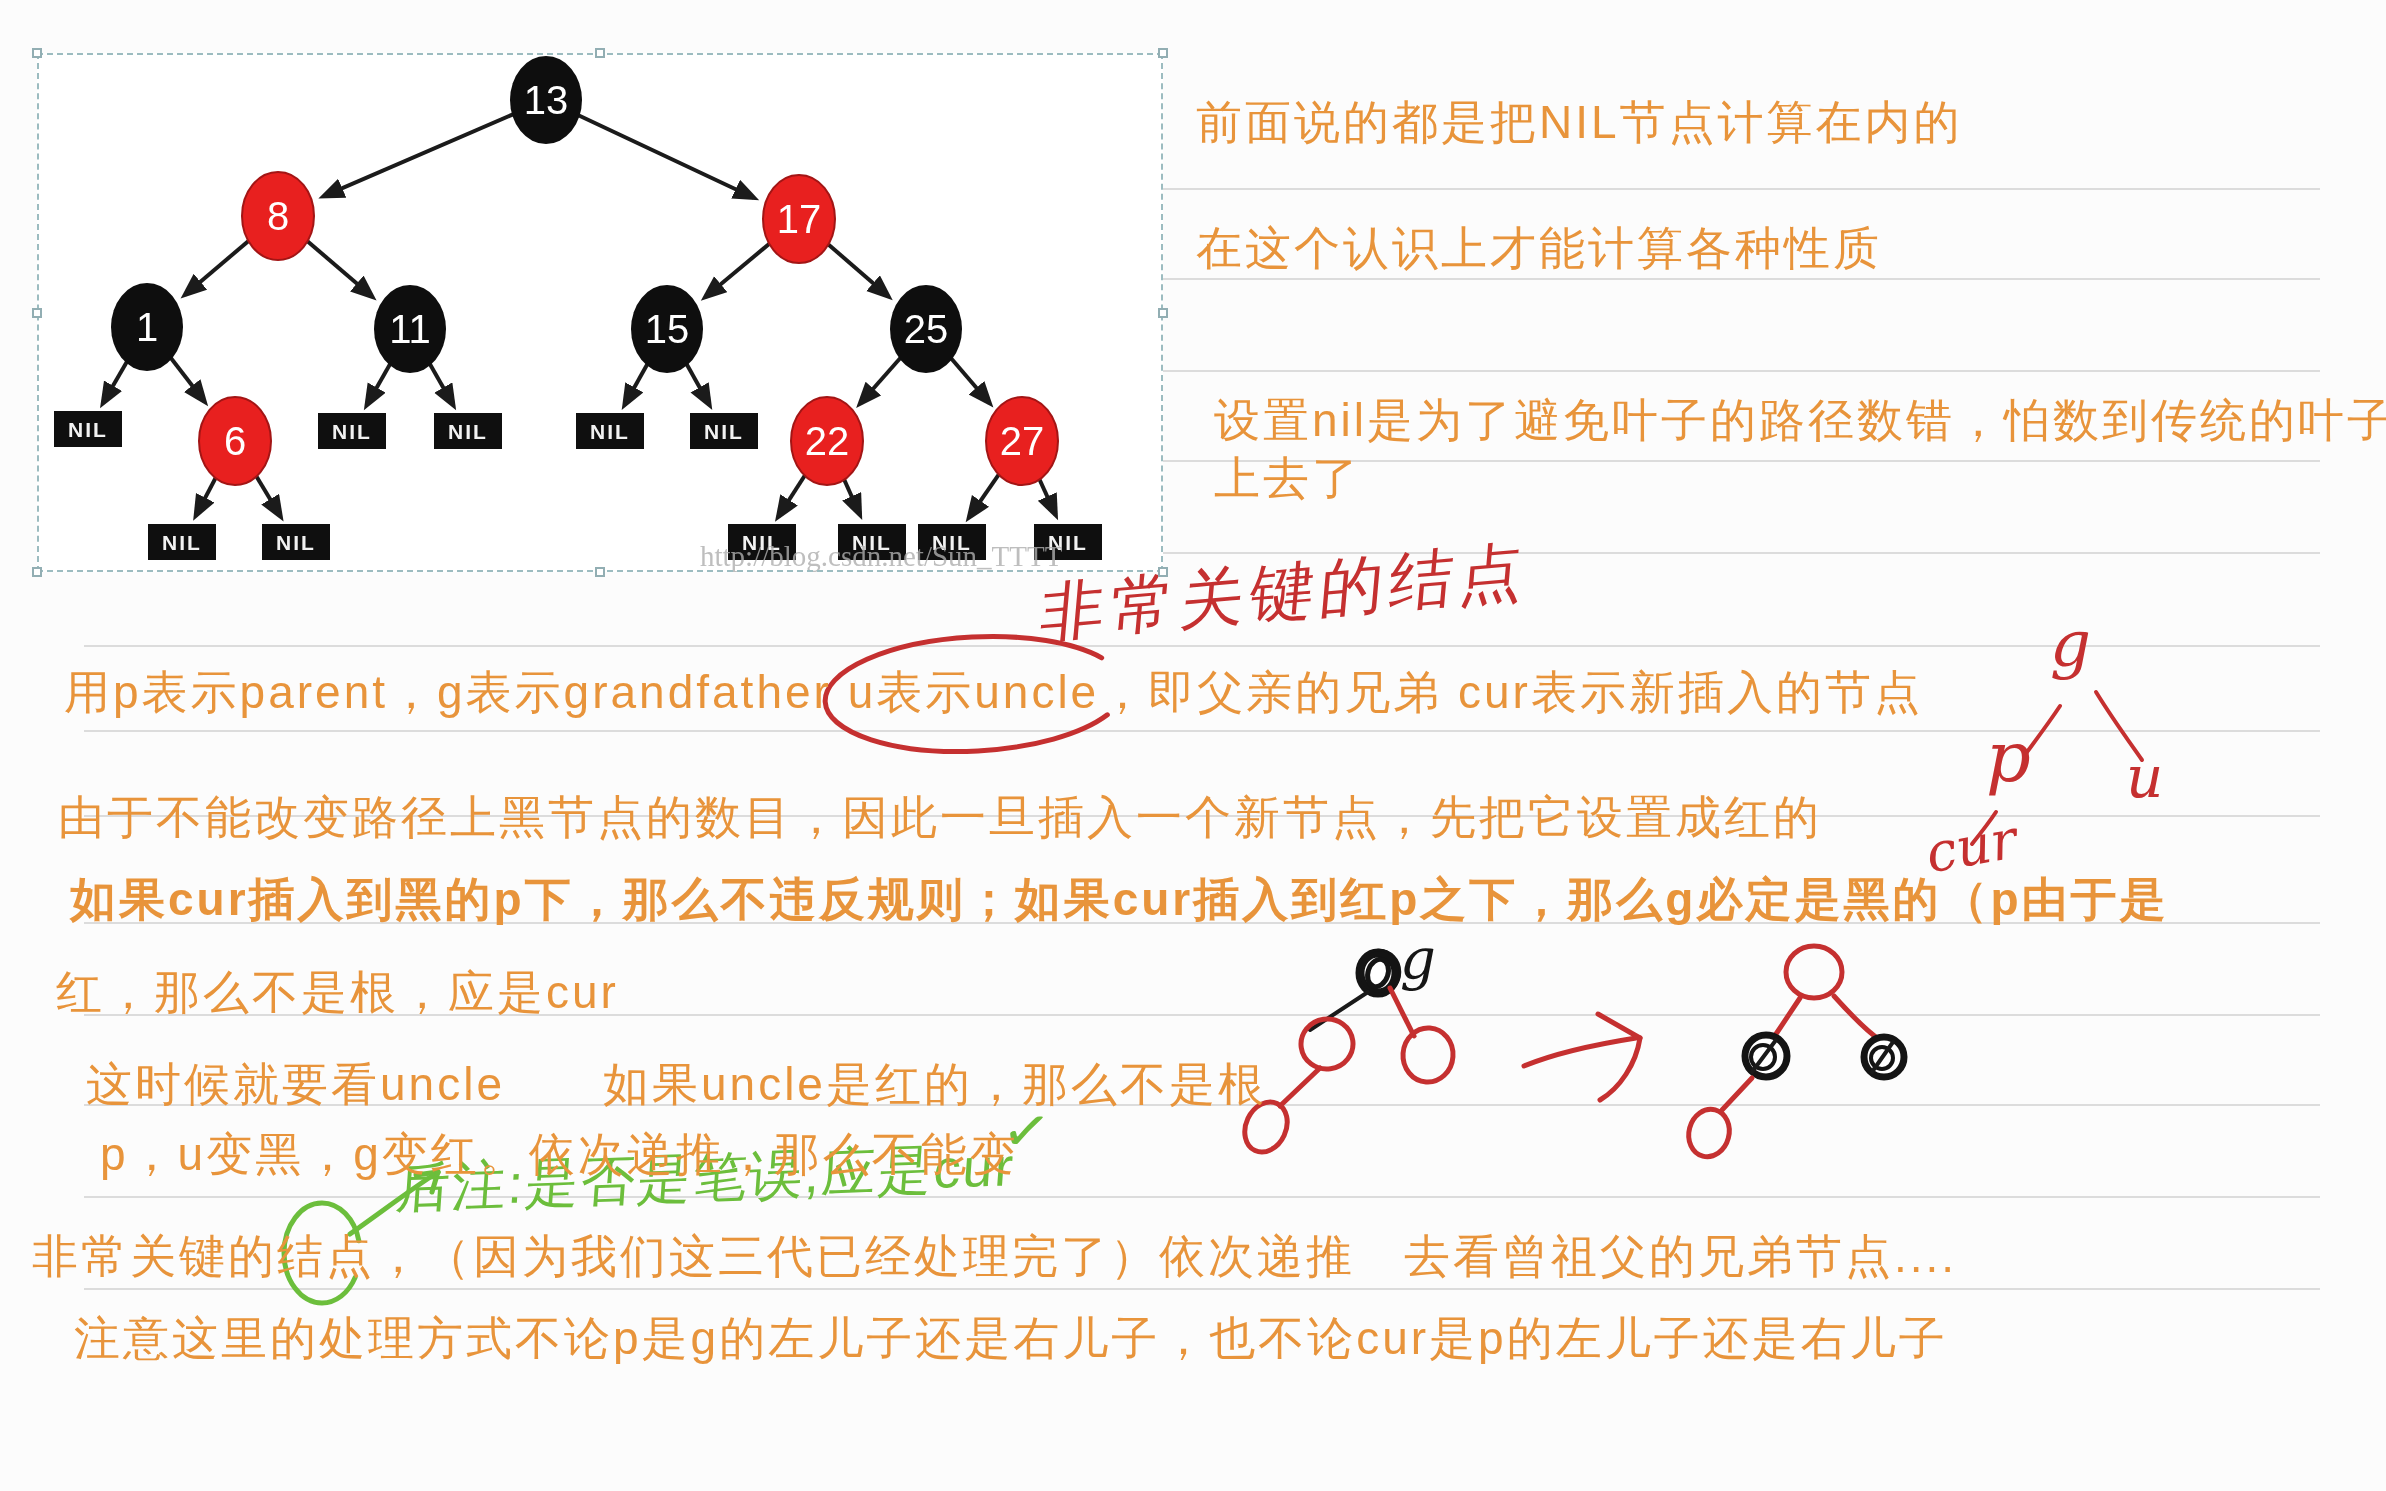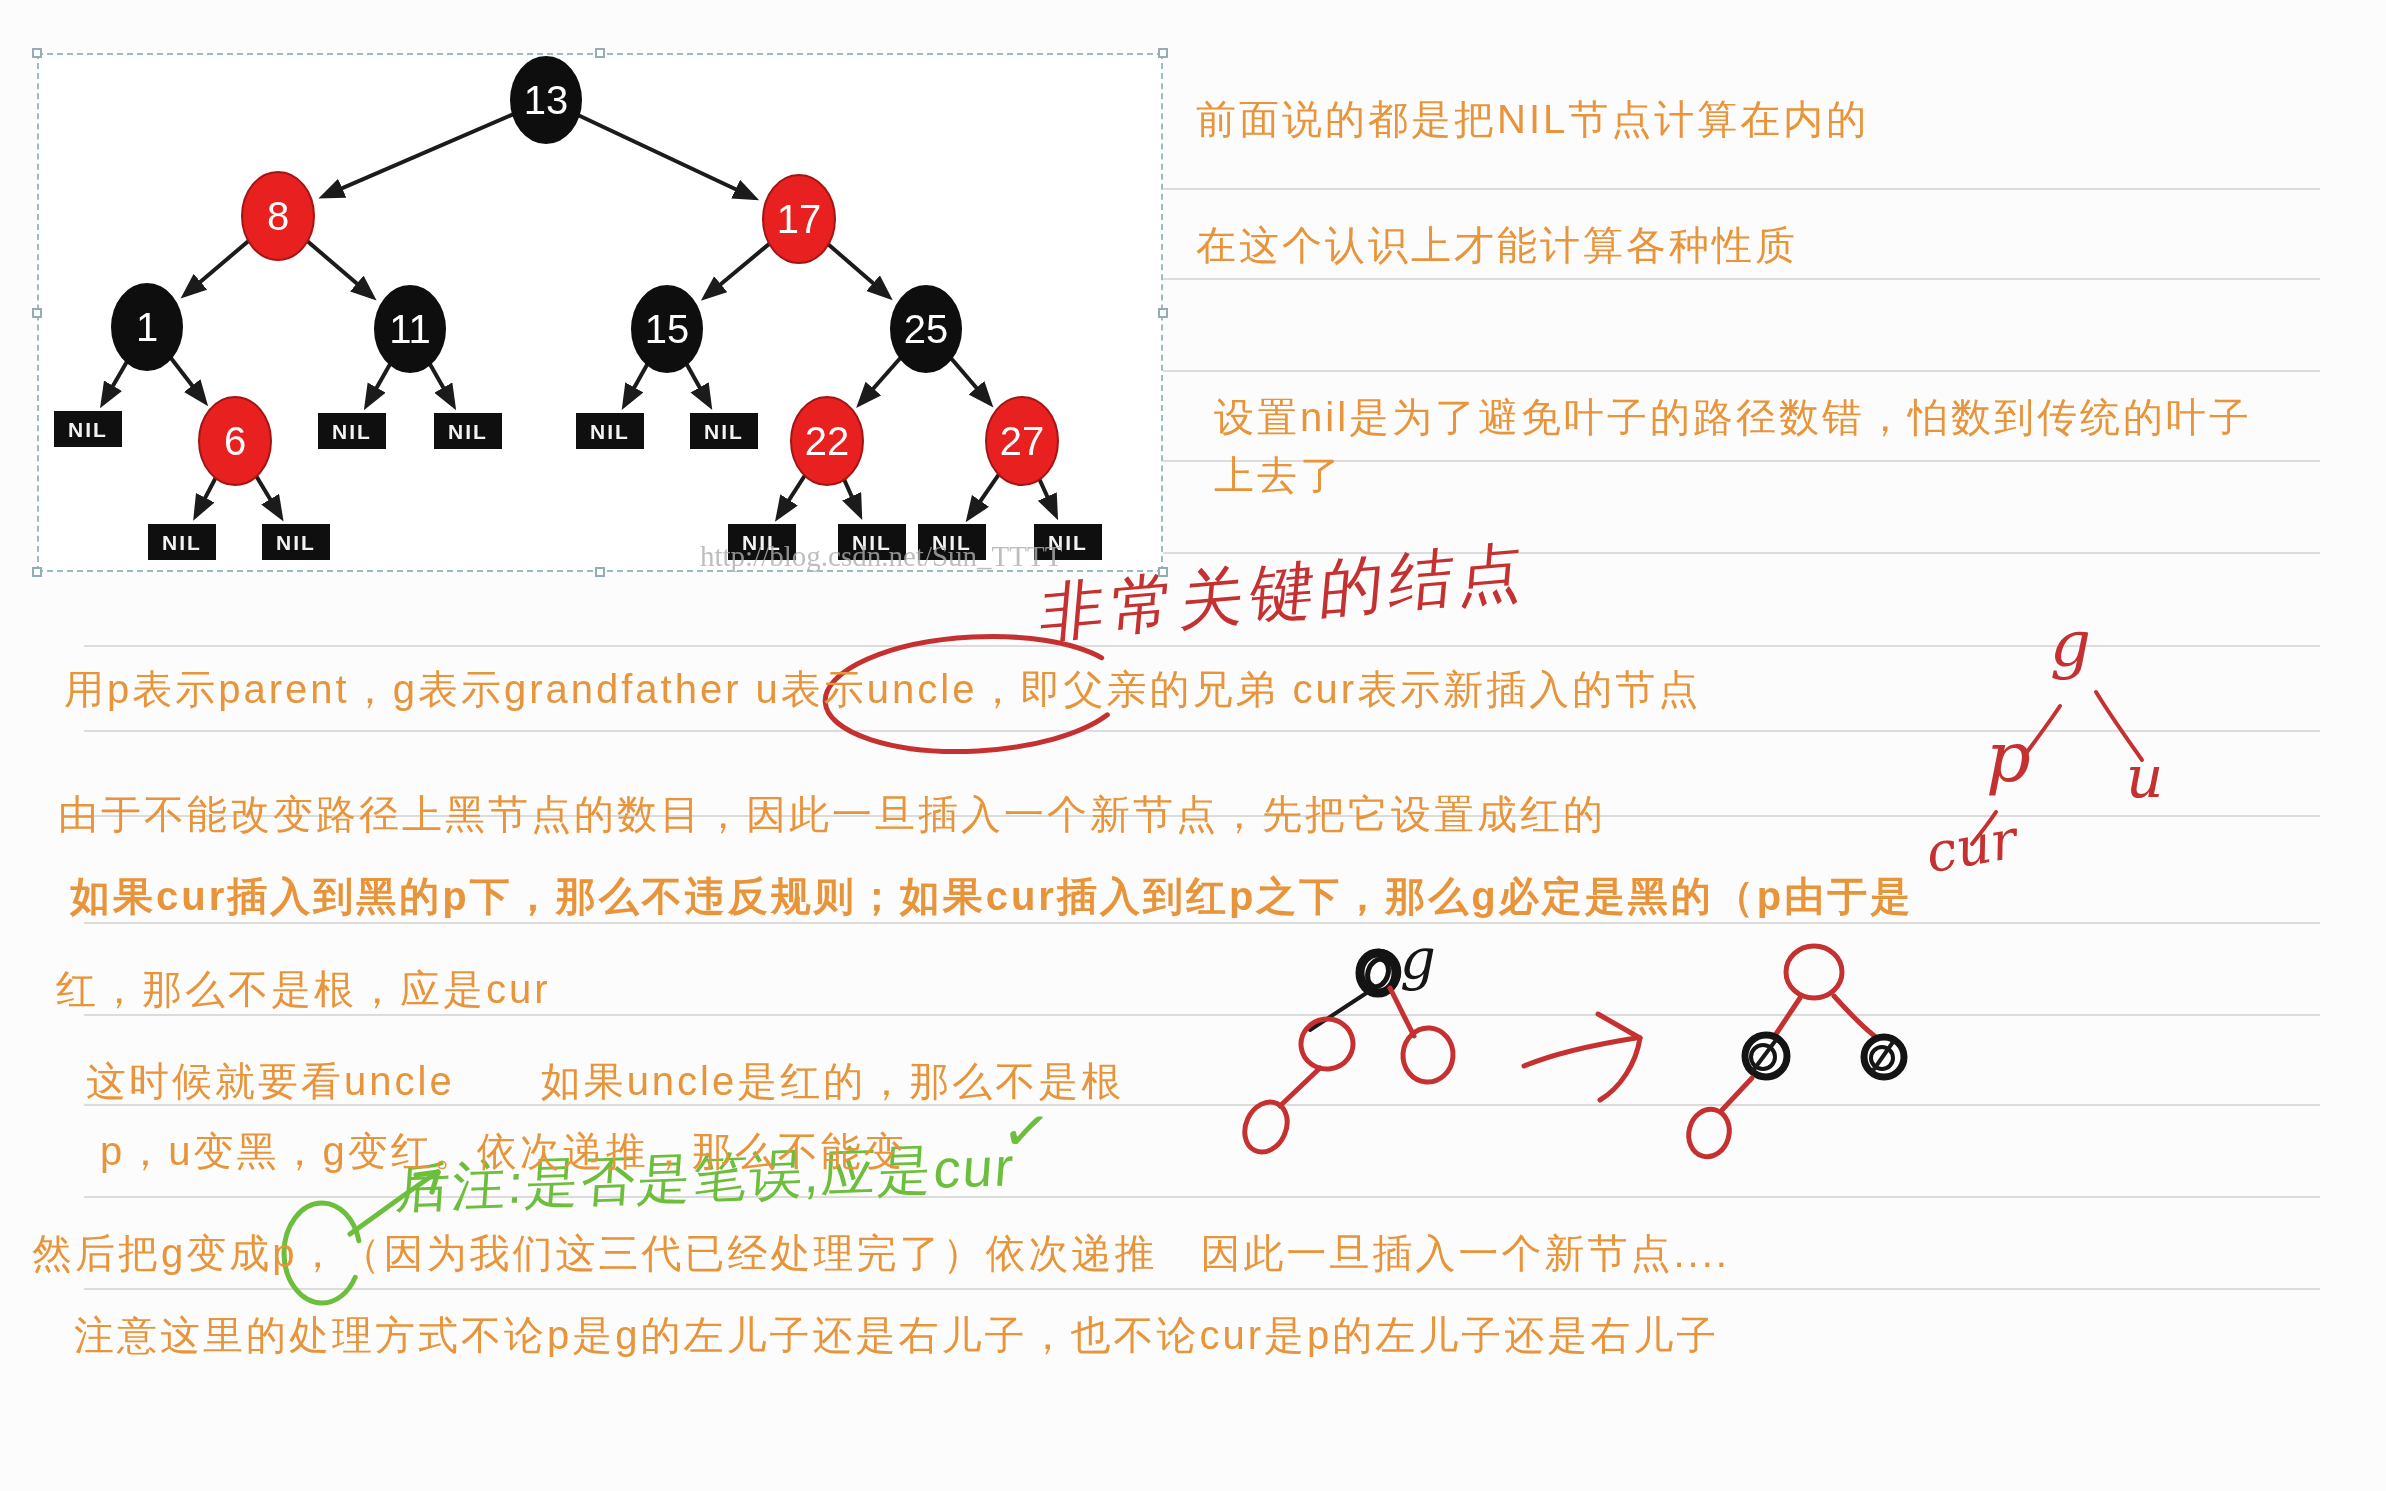--- a/index.html
+++ b/index.html
@@ -3,21 +3,21 @@
 <meta charset="utf-8">
 <style>
   html,body{margin:0;padding:0;}
   body{
     width:2386px;height:1491px;position:relative;overflow:hidden;
     background:#fcfcfc;
     font-family:"Liberation Sans","DejaVu Sans",sans-serif;
   }
   .rule{position:absolute;height:2px;background:#dcdcdc;}
   .note{
-    position:absolute;font-size:40px;letter-spacing:3px;line-height:1.15;
+    position:absolute;font-size:46px;letter-spacing:3px;line-height:1.15;
     color:#e8943b;white-space:pre;
   }
   .image-frame{position:absolute;left:37px;top:53px;width:1126px;height:519px;background:#ffffff;}
   #tree-svg{position:absolute;left:37px;top:53px;}
   .selection{
     position:absolute;left:37px;top:53px;width:1126px;height:519px;
     border:2px dashed #9cbcc0;box-sizing:border-box;pointer-events:none;
   }
   .handle{
     position:absolute;width:10px;height:10px;background:#ffffff;
@@ -246,21 +246,21 @@
 <div class="note" style="left: 1196px; top: 96px;">前面说的都是把NIL节点计算在内的</div>
 <div class="note" style="left: 1196px; top: 222px;">在这个认识上才能计算各种性质</div>
 <div class="note" style="left: 1214px; top: 394px;">设置nil是为了避免叶子的路径数错，怕数到传统的叶子</div>
 <div class="note" style="left: 1214px; top: 452px; text-align: center;">上去了</div>
 <div class="note" style="left: 64px; top: 666px;">用p表示parent，g表示grandfather u表示uncle，即父亲的兄弟 cur表示新插入的节点</div>
 <div class="note" style="left: 58px; top: 791px;">由于不能改变路径上黑节点的数目，因此一旦插入一个新节点，先把它设置成红的</div>
 <div class="note" style="left: 70px; top: 873px; font-weight: bold;">如果cur插入到黑的p下，那么不违反规则；如果cur插入到红p之下，那么g必定是黑的（p由于是</div>
 <div class="note" style="left: 56px; top: 966px;">红，那么不是根，应是cur</div>
 <div class="note" style="left: 86px; top: 1058px;">这时候就要看uncle　　如果uncle是红的，那么不是根</div>
 <div class="note" style="left: 100px; top: 1128px;">p，u变黑，g变红。依次递推，那么不能变</div>
-<div class="note" style="left: 32px; top: 1230px;">然后把g变成p，（因为我们这三代已经处理完了）依次递推　因此一旦插入一个新节点....</div>
+<div class="note" style="left: 32px; top: 1230px;">非常关键的结点，（因为我们这三代已经处理完了）依次递推　去看曾祖父的兄弟节点....</div>
 <div class="note" style="left: 74px; top: 1312px;">注意这里的处理方式不论p是g的左儿子还是右儿子，也不论cur是p的左儿子还是右儿子</div>
 <div class="handle" style="left: 32px; top: 48px;"></div>
 <div class="handle" style="left: 595px; top: 48px;"></div>
 <div class="handle" style="left: 1158px; top: 48px;"></div>
 <div class="handle" style="left: 32px; top: 307.5px;"></div>
 <div class="handle" style="left: 1158px; top: 307.5px;"></div>
 <div class="handle" style="left: 32px; top: 567px;"></div>
 <div class="handle" style="left: 595px; top: 567px;"></div>
 <div class="handle" style="left: 1158px; top: 567px;"></div>
 

